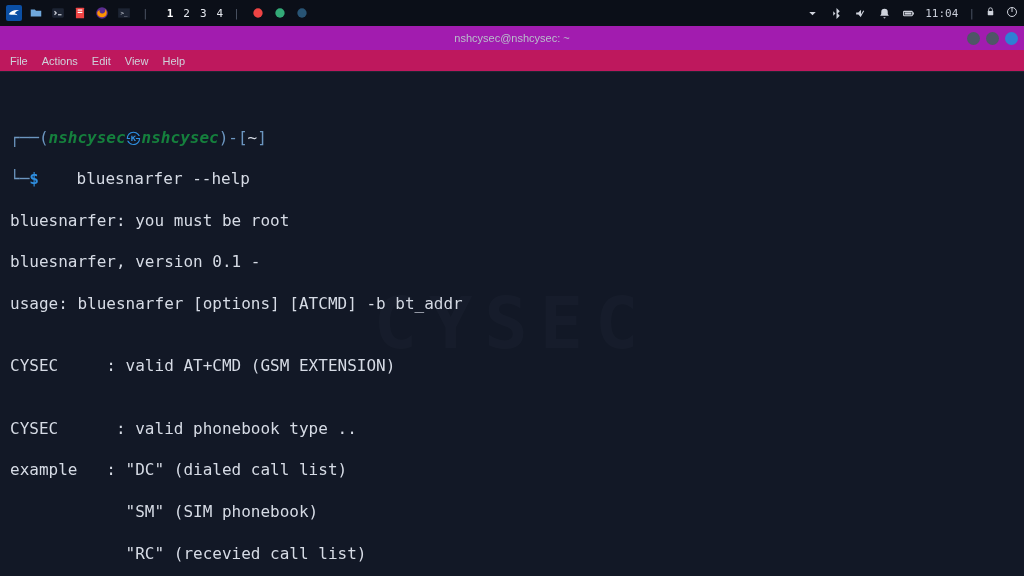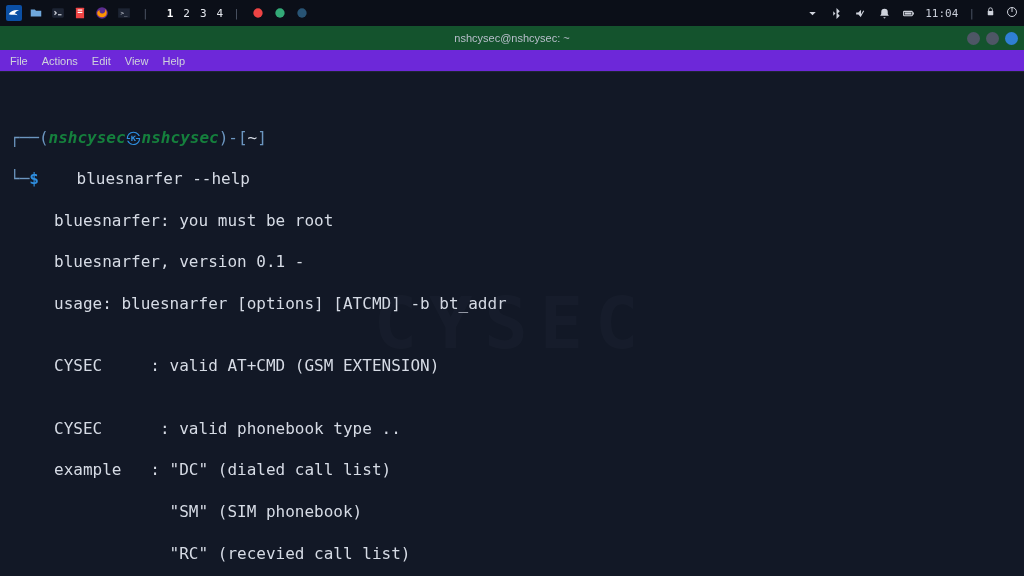--- a/index.html
+++ b/index.html
@@ -25,39 +25,39 @@
   .taskbar-right { display: flex; align-items: center; gap: 10px; }
   .tray-ico { width: 14px; height: 14px; display:flex; align-items:center; justify-content:center;}
   .tray-ico svg { width: 13px; height: 13px; fill: #cfd3dc; }
   .clock { font-size: 11px; }
   .lock-ico svg { width: 11px; height: 11px; fill:#cfd3dc;}
   .power-ico svg { width:12px;height:12px;fill:#cfd3dc;}
   
   
   .window-titlebar {
     height: 24px;
-    background: #14532d;
+    background: #a21caf;
     display: flex;
     align-items: center;
     justify-content: center;
     position: relative;
     color: #b9bfcc;
     font-size: 11px;
     font-family: sans-serif;
   }
   .window-controls { position: absolute; right: 6px; display: flex; gap: 6px; align-items:center;}
   .win-btn { width: 13px; height: 13px; border-radius: 50%; display: inline-block; }
   .win-min { background: #4e5666; }
   .win-max { background: #4e5666; }
   .win-close { background: #2f7fd4; }
   
   
   .menubar {
     height: 22px;
-    background: #6d28d9;
+    background: #be185d;
     display: flex;
     align-items: center;
     gap: 14px;
     padding: 0 10px;
     color: #cfd3dc;
     font-size: 11px;
     font-family: sans-serif;
     border-bottom: 1px solid #1e2533;
   }
   
@@ -83,21 +83,21 @@
   .prompt-line { display: block; }
   .prompt-line2 { display: block; }
   .dim { color: #6c96c0; }
   .user-at { color: #15803d; font-weight: bold; font-style: italic; }
   .at-sym { color: #2f8fe0; }
   .path { color: #d6dbe5; }
   .bracket { color: #6c96c0; }
   .dash { color: #6c96c0; }
   .cmd { color: #d6dbe5; margin-left: 28px; }
   .dollar { color: #2f8fe0; font-weight: bold; }
-  .line { display: block; margin-left: 44px; }
+  .line { display: block; }
 </style>
 </head>
 <body>
 
 <div class="taskbar">
   <div class="taskbar-left">
     <span class="taskbar-icon" style="background:#0b4fa4;border-radius:2px;">
       <svg viewBox="0 0 24 24">
           <path fill="#fff" d="M3 14c4-6 10-8 18-7-3 1-6 3-8 6 2 0 4 1 5 3-5-2-10 0-15-2z"></path>
         </svg>

